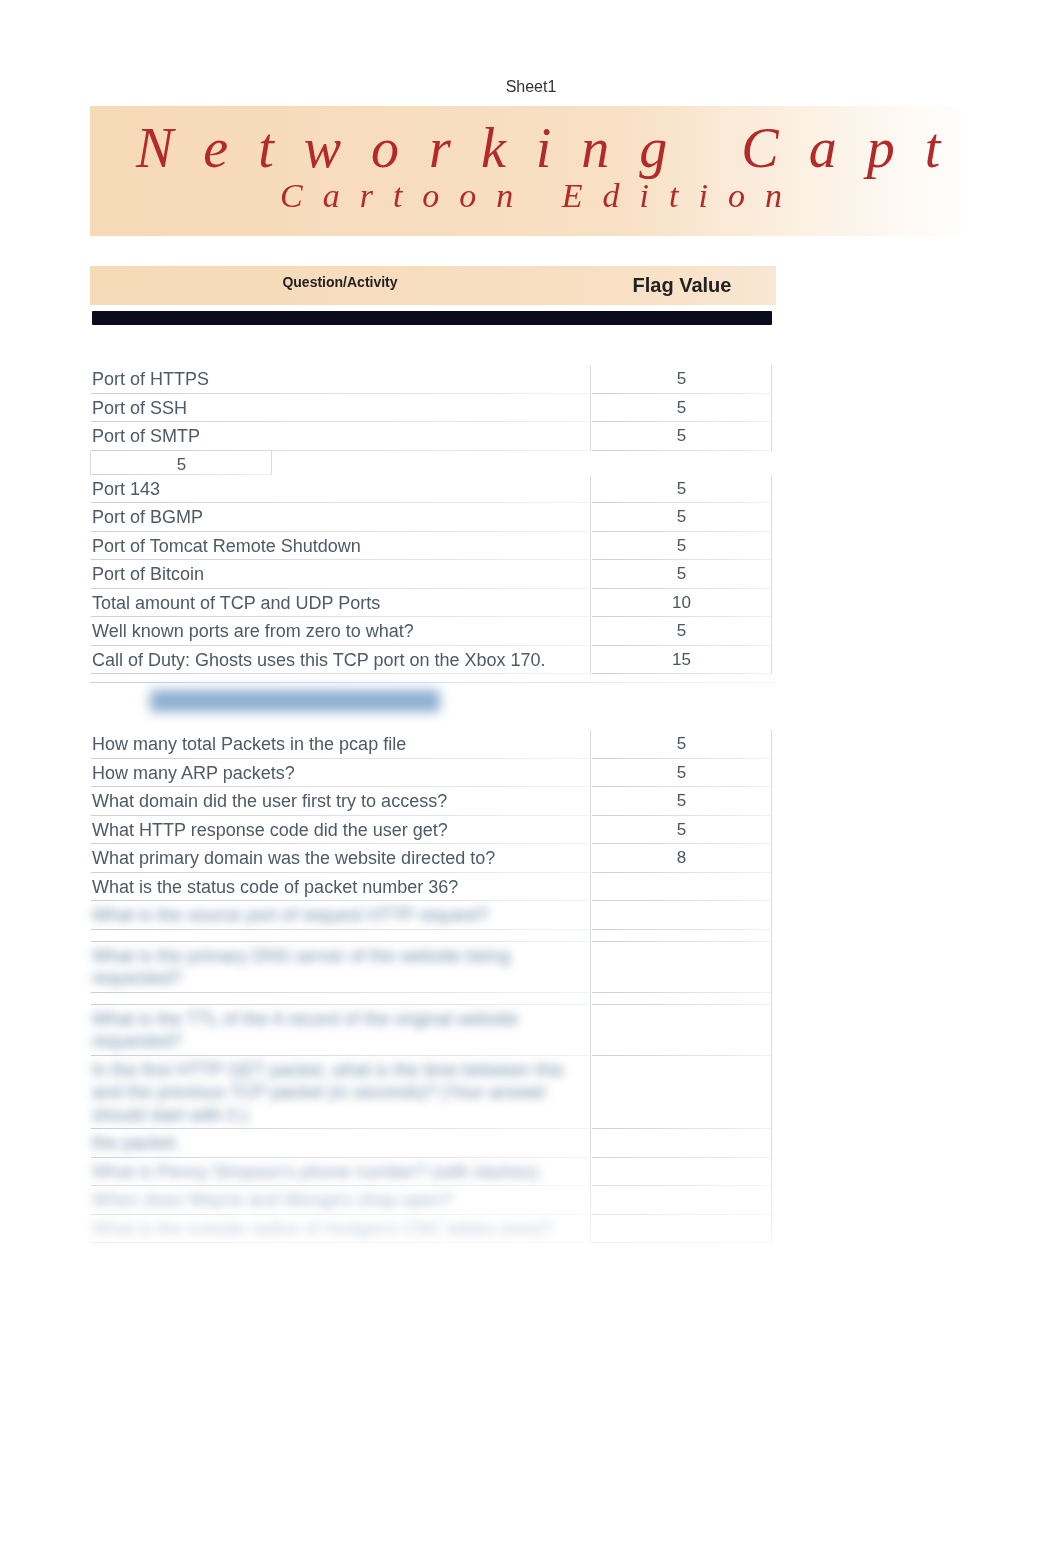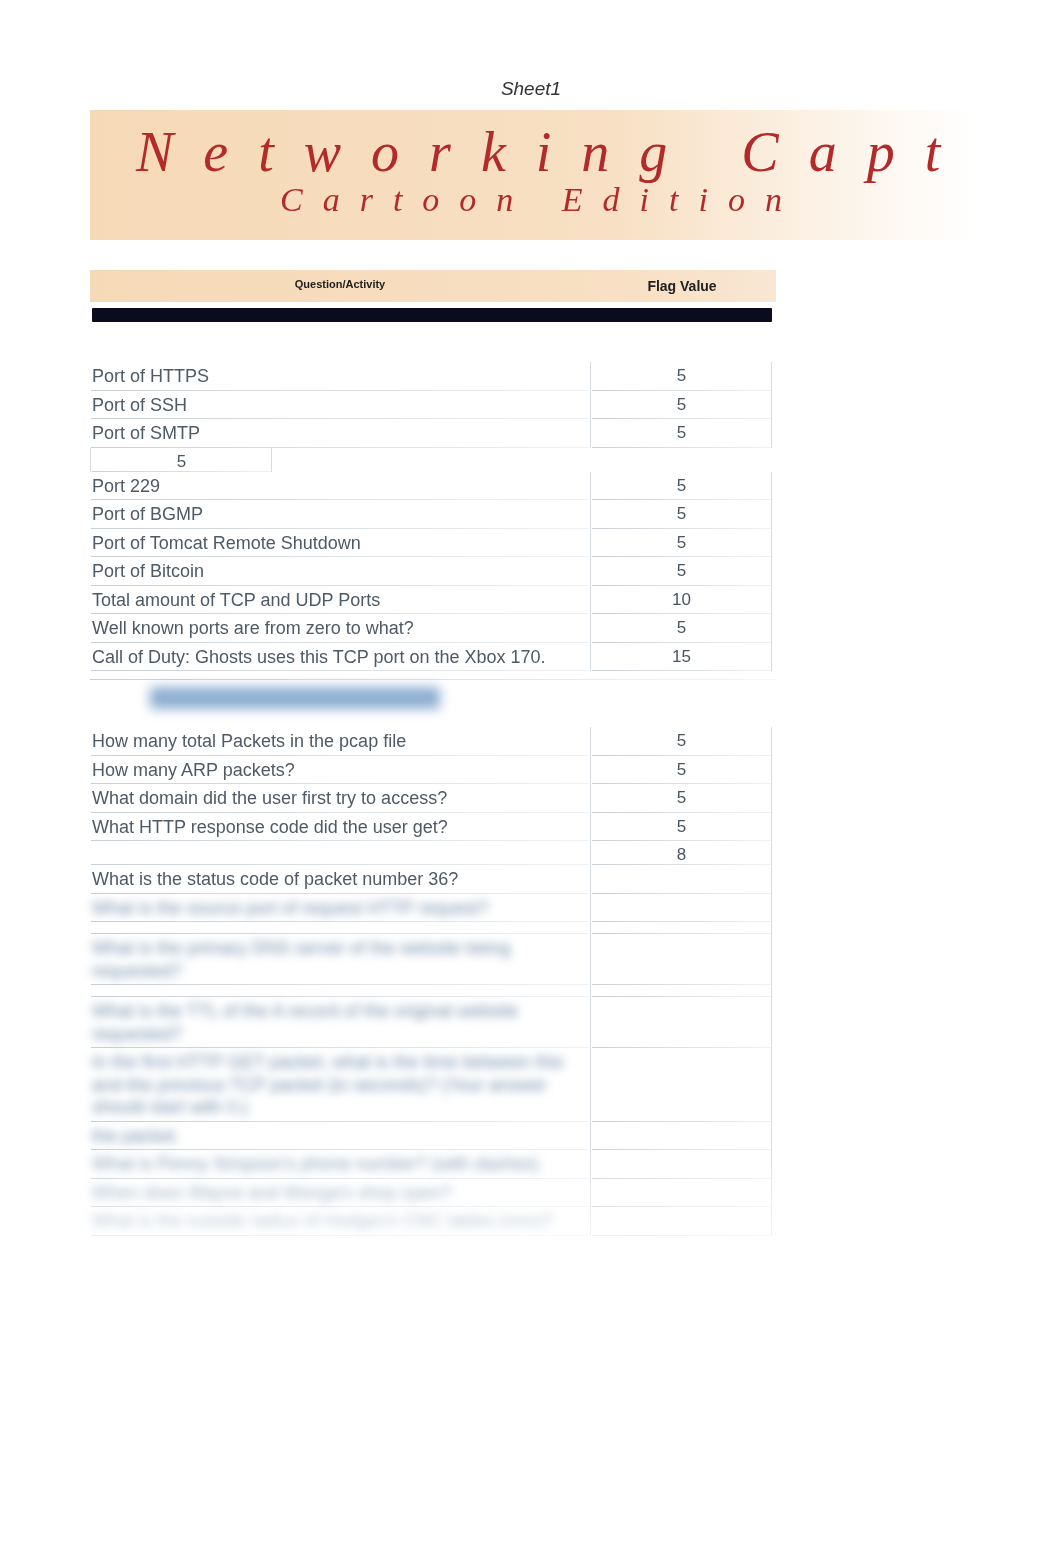--- a/index.html
+++ b/index.html
@@ -5,25 +5,24 @@
   * { box-sizing: border-box; margin: 0; padding: 0; }
   body {
     font-family: Arial, Helvetica, sans-serif;
     background: #fff;
     width: 1062px;
     height: 1556px;
     position: relative;
   }
   .sheet-label {
     text-align: center;
-    font-size: 19px;
+    font-size: 16px;
     color: #333;
     padding-top: 78px;
     padding-bottom: 10px;
-    font-style: italic;
   }
   .banner {
     margin: 0 90px 0 90px;
     height: 130px;
     background: linear-gradient(to right, #f6d9b7 0%, #f8e0c4 60%, #fff 100%);
     position: relative;
     overflow: hidden;
   }
   .banner-title {
     font-family: "Brush Script MT", "Lucida Handwriting", cursive;
@@ -50,28 +49,28 @@
   .header-row {
     margin: 30px 286px 0 90px;
     background: linear-gradient(to right, #f6d9b7 0%, #f8e0c4 80%, #f8e7d4 100%);
     display: flex;
     padding: 8px 0;
   }
   .header-row .col-q {
     flex: 0 0 500px;
     text-align: center;
     font-weight: bold;
-    font-size: 11px;
+    font-size: 14px;
     color: #222;
   }
   .header-row .col-v {
     flex: 0 0 184px;
     text-align: center;
     font-weight: bold;
-    font-size: 14px;
+    font-size: 20px;
     color: #222;
   }
   .divider-bar {
     margin: 6px 290px 0 92px;
     height: 14px;
     background: #0a0c1e;
     border-radius: 1px;
   }
   .table {
     margin: 40px 286px 0 90px;
@@ -180,21 +179,21 @@
     <div class="col-v"><span>5</span><div class="grad-line"></div></div>
   </div>
   <div class="row">
     <div class="col-q"><span>Port of SMTP</span><div class="grad-line"></div></div>
     <div class="col-v"><span>5</span><div class="grad-line"></div></div>
   </div>
   <div class="row">
     <div class="col-v"><span>5</span><div class="grad-line"></div></div>
   </div>
   <div class="row">
-    <div class="col-q"><span>Port 229</span><div class="grad-line"></div></div>
+    <div class="col-q"><span>Port 143</span><div class="grad-line"></div></div>
     <div class="col-v"><span>5</span><div class="grad-line"></div></div>
   </div>
   <div class="row">
     <div class="col-q"><span>Port of BGMP</span><div class="grad-line"></div></div>
     <div class="col-v"><span>5</span><div class="grad-line"></div></div>
   </div>
   <div class="row">
     <div class="col-q"><span>Port of Tomcat Remote Shutdown</span><div class="grad-line"></div></div>
     <div class="col-v"><span>5</span><div class="grad-line"></div></div>
   </div>
@@ -232,21 +231,21 @@
   </div>
   <div class="row">
     <div class="col-q"><span>What domain did the user first try to access?</span><div class="grad-line"></div></div>
     <div class="col-v"><span>5</span><div class="grad-line"></div></div>
   </div>
   <div class="row">
     <div class="col-q"><span>What HTTP response code did the user get?</span><div class="grad-line"></div></div>
     <div class="col-v"><span>5</span><div class="grad-line"></div></div>
   </div>
   <div class="row">
-    <div class="col-q"><div class="grad-line"></div></div>
+    <div class="col-q"><span>What primary domain was the website directed to?</span><div class="grad-line"></div></div>
     <div class="col-v"><span>8</span><div class="grad-line"></div></div>
   </div>
   <div class="row">
     <div class="col-q"><span>What is the status code of packet number 36?</span><div class="grad-line"></div></div>
     <div class="col-v"><span></span><div class="grad-line"></div></div>
   </div>
 
   <div class="row">
     <div class="col-q"><span class="blurred-text">What is the source port of request HTTP request?</span><div class="grad-line"></div></div>
     <div class="col-v"><span class="blurred-val"></span><div class="grad-line"></div></div>

